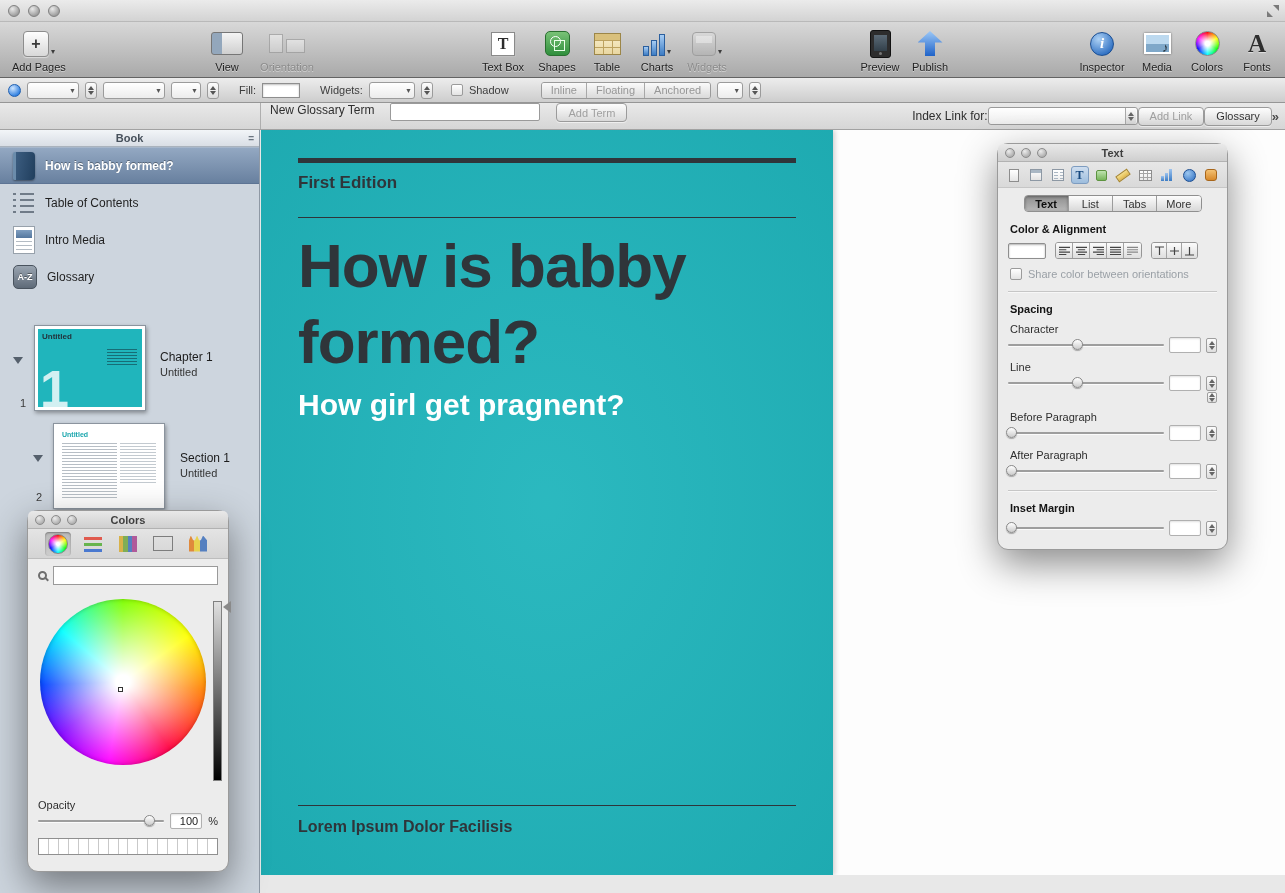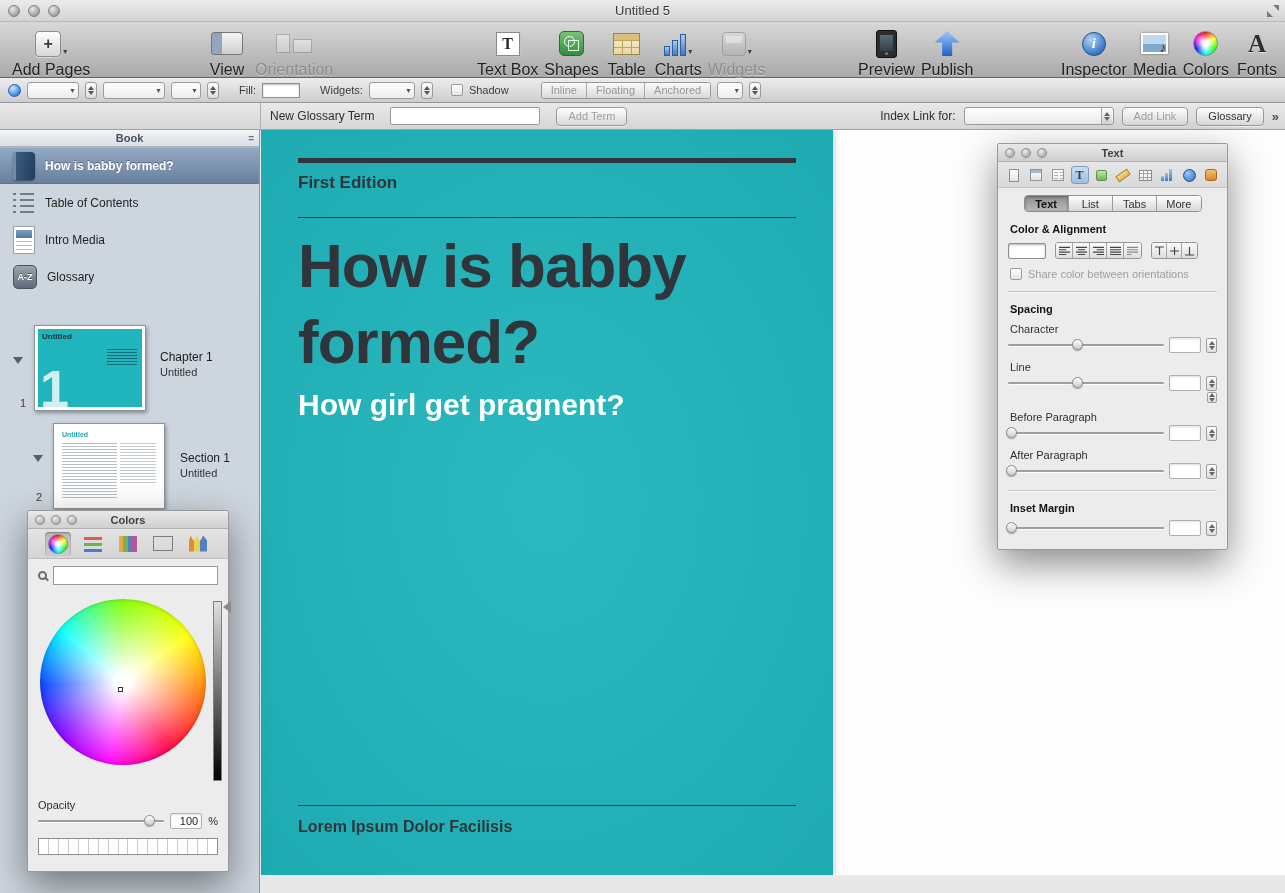--- a/index.html
+++ b/index.html
@@ -13,21 +13,21 @@
   .win-title{flex:1;text-align:center;font-size:13px;color:#3a3a3a;text-shadow:0 1px 0 rgba(255,255,255,.6)}
   .fs{position:absolute;right:6px;top:5px;width:12px;height:12px}
   .fs::before{content:"";position:absolute;right:0;top:0;border-left:6px solid transparent;border-top:6px solid #7a7a7a}
   .fs::after{content:"";position:absolute;left:0;bottom:0;border-right:6px solid transparent;border-bottom:6px solid #7a7a7a}
 
   
   .toolbar{position:absolute;left:0;top:22px;right:0;height:56px;background:linear-gradient(#d8d8d8,#a9a9a9);border-bottom:1px solid #636363}
   .tb-group{position:absolute;top:5px;display:flex;align-items:flex-start;gap:6px}
   .tb-item{display:flex;flex-direction:column;align-items:center;min-width:44px;cursor:default}
   .tb-icon{height:33px;display:flex;align-items:center;justify-content:center;gap:2px}
-  .tb-label{font-size:16px;color:#222;text-shadow:0 1px 0 rgba(255,255,255,.45);margin-top:1px;white-space:nowrap}
+  .tb-label{font-size:11px;color:#222;text-shadow:0 1px 0 rgba(255,255,255,.45);margin-top:1px;white-space:nowrap}
   .tb-label.dim{color:#8b8b8b}
   .dd{font-size:8px;color:#3c3c3c;align-self:flex-end;margin-bottom:4px}
   .addp{width:26px;height:26px;border-radius:4px;background:linear-gradient(#fefefe,#d8d8d8);border:1px solid #8d8d8d;display:flex;align-items:center;justify-content:center;box-shadow:0 1px 1px rgba(255,255,255,.5)}
   .addp::after{content:"+";font-size:16px;font-weight:bold;color:#3a3a3a;line-height:1}
   .view-ic{width:32px;height:23px;border:1px solid #767676;border-radius:3px;background:linear-gradient(#93a7bc,#93a7bc) 0 0/10px 100% no-repeat,linear-gradient(#f4f4f4,#cfcfcf)}
   .ori{display:flex;gap:3px;align-items:flex-end;opacity:.55}
   .ori i{display:block;background:linear-gradient(#f6f6f6,#d9d9d9);border:1px solid #8f8f8f}
   .ori .p1{width:14px;height:19px}.ori .p2{width:19px;height:14px}
   .tbox{width:24px;height:24px;background:#fff;border:1px solid #8a8a8a;display:flex;align-items:center;justify-content:center;position:relative;box-shadow:2px 2px 0 -1px #c2c2c2}
   .tbox::after{content:"T";font-family:"Liberation Serif",serif;font-weight:bold;font-size:16px;color:#2c2c2c}
@@ -59,22 +59,22 @@
   .stepper::before{content:"";border:3px solid transparent;border-bottom:4px solid #555;margin-bottom:1px}
   .stepper::after{content:"";border:3px solid transparent;border-top:4px solid #555}
   .swatch{width:38px;height:15px;background:#fff;border:1px solid #8e8e8e;box-shadow:inset 0 1px 2px rgba(0,0,0,.25)}
   .cb{width:12px;height:12px;border:1px solid #9b9b9b;border-radius:2px;background:linear-gradient(#fff,#e3e3e3)}
   .seg{display:flex;border:1px solid #9a9a9a;border-radius:3px;overflow:hidden;height:17px}
   .seg .sgb{font-size:11px;color:#979797;background:linear-gradient(#fafafa,#dadada);border:none;border-right:1px solid #a8a8a8;padding:0 9px;display:flex;align-items:center}
   .seg .sgb:last-child{border-right:none}
 
   
   .glossbar{position:absolute;left:0;top:103px;right:0;height:27px;background:linear-gradient(#e9e9e9,#d6d6d6);border-bottom:1px solid #a2a2a2;font-size:12px;color:#2e2e2e}
-  .gb-left{position:absolute;left:270px;top:0;height:100%;display:flex;align-items:center;gap:16px}
-  .gb-right{position:absolute;right:6px;top:0;height:100%;display:flex;align-items:center;gap:8px}
+  .gb-left{position:absolute;left:270px;top:0;height:100%;display:flex;gap:16px}
+  .gb-right{position:absolute;right:6px;top:0;height:100%;display:flex;align-items:center;gap:0}
   .txt-input{width:150px;height:18px;border:1px solid #9a9a9a;background:#fff;border-radius:2px;font:inherit;padding:0 4px}
   .btn{height:19px;padding:0 11px;border:1px solid #9b9b9b;border-radius:4px;background:linear-gradient(#fdfdfd,#d9d9d9);font-size:11px;color:#333;display:flex;align-items:center;box-shadow:0 1px 0 rgba(255,255,255,.55)}
   .btn.disabled{color:#a0a0a0}
   .popup{width:150px;height:18px;border:1px solid #9a9a9a;border-radius:3px;background:linear-gradient(#fff,#ececec);display:flex;align-items:center;justify-content:flex-end;padding-right:1px}
   .popup .mstep{border:none;background:linear-gradient(#fdfdfd,#d4d4d4);border-left:1px solid #a8a8a8;border-radius:0 2px 2px 0;height:16px}
   .chev{font-size:13px;color:#4a4a4a;font-weight:bold}
   .vdiv{position:absolute;left:260px;top:0;bottom:0;width:1px;background:#aeaeae}
 
   
   .sidebar{position:absolute;left:0;top:130px;bottom:0;width:260px;background:#cdd5de;border-right:1px solid #8f99a5}
@@ -121,21 +121,21 @@
   .mstep{width:11px;height:15px;border:1px solid #9e9e9e;border-radius:2px;background:linear-gradient(#fcfcfc,#dedede);display:flex;flex-direction:column;align-items:center;justify-content:center;flex:none}
   .mstep::before{content:"";border:3px solid transparent;border-bottom:4px solid #666;margin-bottom:1px}
   .mstep::after{content:"";border:3px solid transparent;border-top:4px solid #666}
   .zoombox .mstep{border-radius:0 3px 3px 0}
   .nav-back{width:0;height:0;border:6px solid transparent;border-right:9px solid #4a4a4a;border-left:none}
   .nav-fwd{width:0;height:0;border:6px solid transparent;border-left:9px solid #2f6fc0;border-right:none}
   .gear{font-size:12px;color:#3d3d3d;display:flex;align-items:center;gap:2px}
   .gear::after{content:"▾";font-size:8px;color:#555}
 
   
-  .panel{position:absolute;background:#ececec;border:1px solid #9a9a9a;border-radius:2px;box-shadow:0 14px 38px rgba(0,0,0,.45);z-index:50}
+  .panel{position:absolute;background:#ececec;border:1px solid #9a9a9a;border-radius:11px;box-shadow:0 14px 38px rgba(0,0,0,.45);z-index:50}
   .p-titlebar{height:18px;background:linear-gradient(#e9e9e9,#cfcfcf);border-bottom:1px solid #b2b2b2;border-radius:5px 5px 0 0;display:flex;align-items:center;justify-content:center;position:relative;font-size:11px;font-weight:bold;color:#3f3f3f}
   .p-circles{position:absolute;left:7px;top:4px;display:flex;gap:6px}
   .pc{width:10px;height:10px;border-radius:50%;background:radial-gradient(circle at 35% 30%,#ececec,#adadad 75%);border:1px solid #8c8c8c}
 
   
   .colors-panel{left:27px;top:510px;width:202px;height:362px}
   .cp-toolbar{height:30px;display:flex;align-items:center;justify-content:center;gap:9px;border-bottom:1px solid #bdbdbd;background:linear-gradient(#e4e4e4,#d4d4d4)}
   .cp-ti{width:26px;height:24px;display:flex;align-items:center;justify-content:center;border-radius:4px}
   .cp-ti.sel{background:linear-gradient(#b9b9b9,#cdcdcd);box-shadow:inset 0 1px 2px rgba(0,0,0,.35)}
   .cp-wheel-sm{width:20px;height:20px;border-radius:50%;border:1px solid #888;background:radial-gradient(circle,#fff 0 12%,rgba(255,255,255,0) 70%),conic-gradient(#f00,#ff0,#0f0,#0ff,#00f,#f0f,#f00)}
@@ -205,21 +205,20 @@
 <body>
 
 <div id="app">
 
   <div class="titlebar">
     <div class="traffic">
       <span class="tl"></span>
       <span class="tl"></span>
       <span class="tl"></span>
     </div>
-    <div class="win-title">Untitled 5</div>
     <div class="fs"></div>
   </div>
 
   <div class="toolbar">
     <div class="tb-group" style="left:12px">
       <div class="tb-item">
         <div class="tb-icon">
             <span class="addp"></span>
             <span class="dd">▾</span>
           </div>

